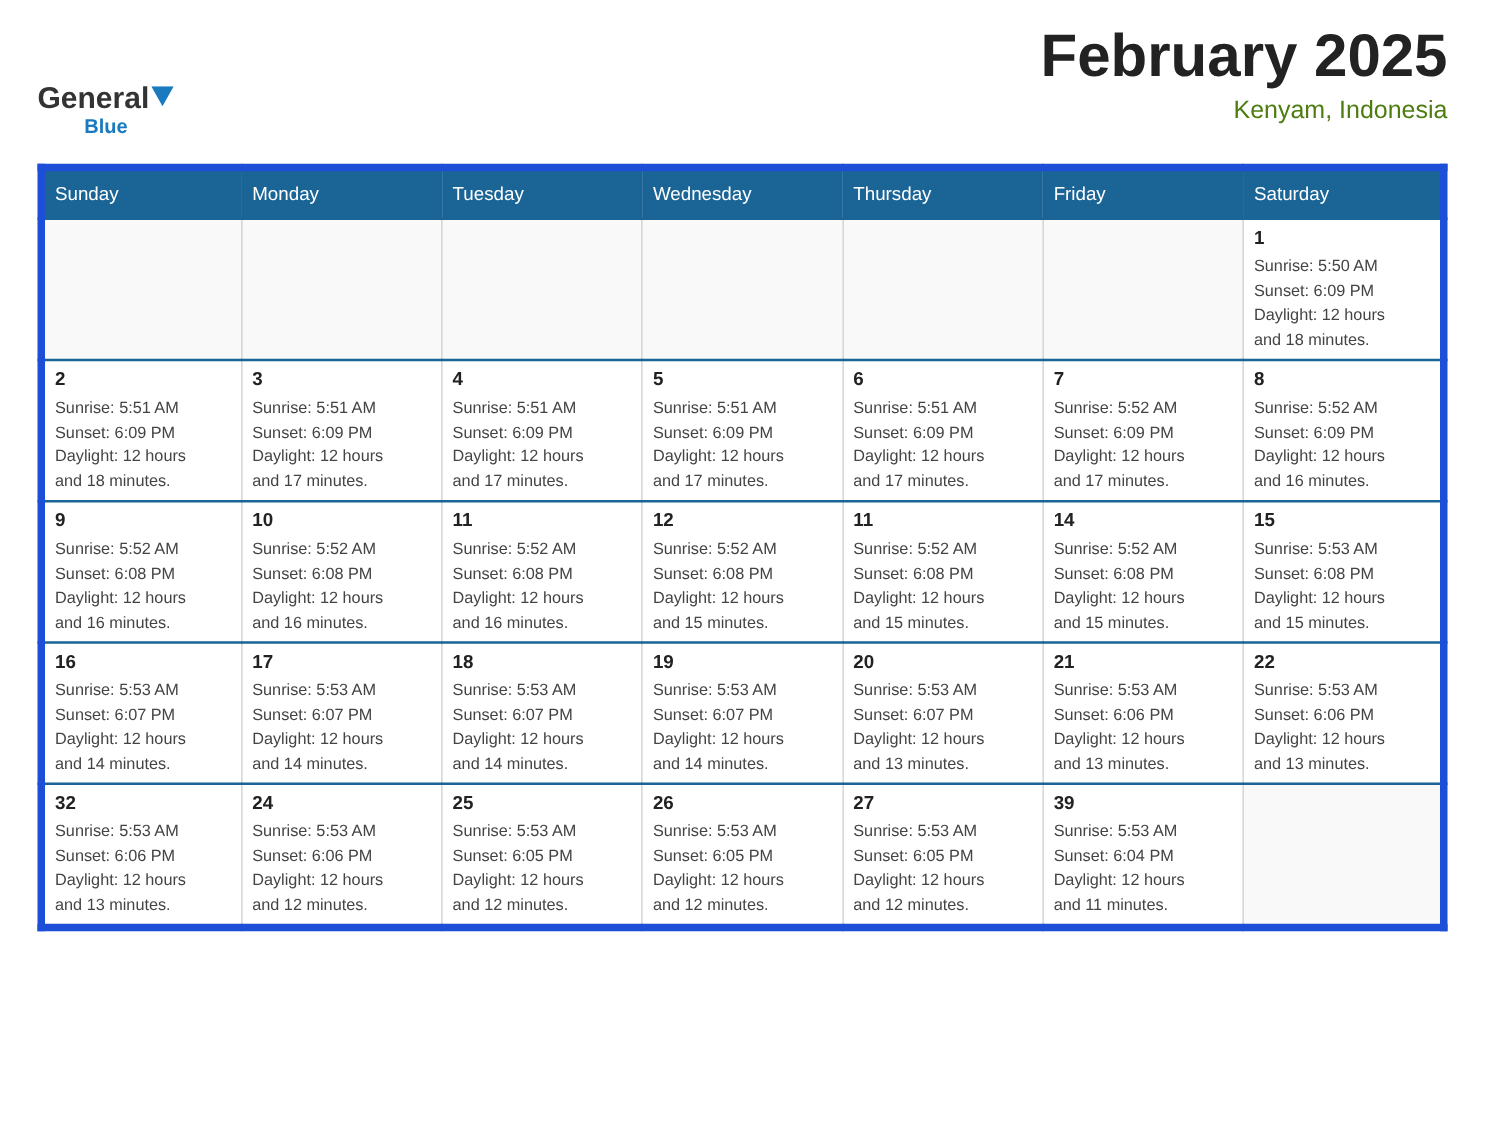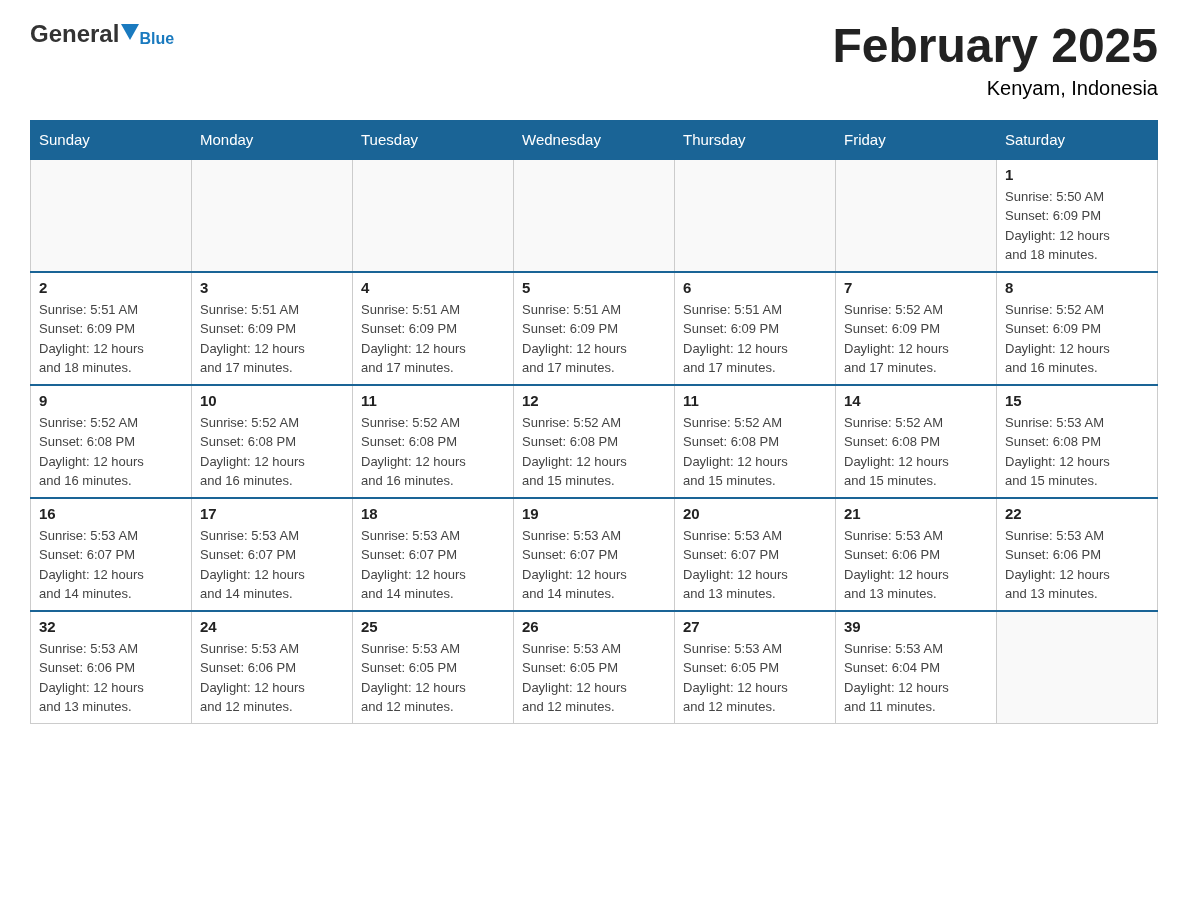--- a/index.html
+++ b/index.html
@@ -11,42 +11,43 @@
       min-height: 918px;
     }
     .header {
       display: flex;
       justify-content: space-between;
       align-items: flex-start;
       margin-bottom: 20px;
     }
     .logo {
       display: flex;
-      flex-direction: row;
-      align-items: flex-end;
+      flex-direction: column;
+      align-items: center;
+      margin-top: 45px;
     }
     .title-block {
       text-align: right;
     }
     .title-block h1 {
       font-size: 48px;
       font-weight: bold;
       color: #222;
       line-height: 1.1;
       text-align: right;
     }
     .title-block .subtitle {
       font-size: 20px;
-      color: #000000;
+      color: #4d7c0f;
       margin-top: 4px;
     }
     .calendar {
       width: 100%;
       border-collapse: collapse;
-      border: 1px solid #1d4ed8;
+      border: 6px solid #1d4ed8;
     }
     .calendar thead tr th {
       background-color: #1a6496;
       color: #fff;
       font-size: 15px;
       font-weight: normal;
       padding: 10px 8px;
       text-align: left;
       border: 1px solid #1a6496;
     }

